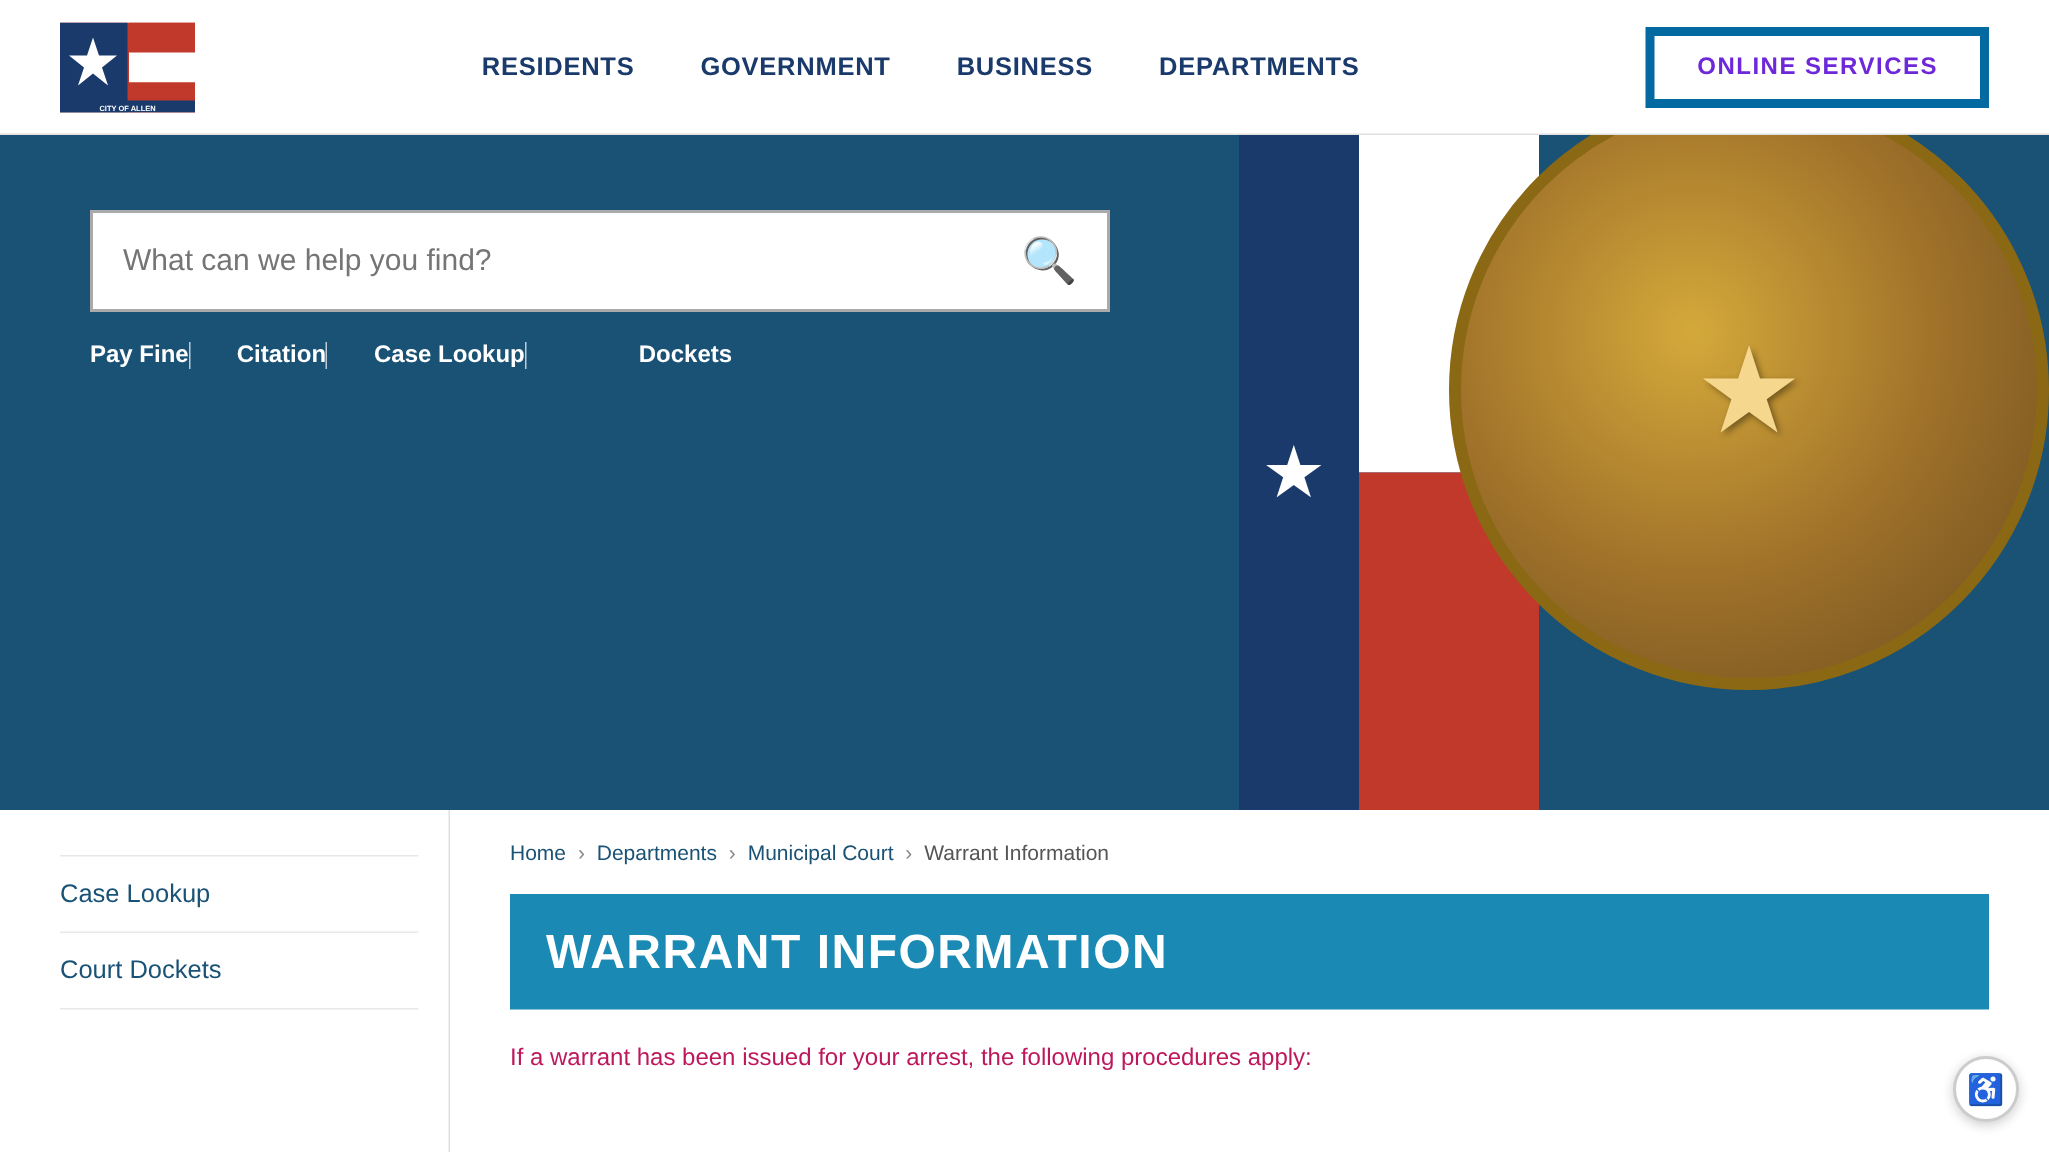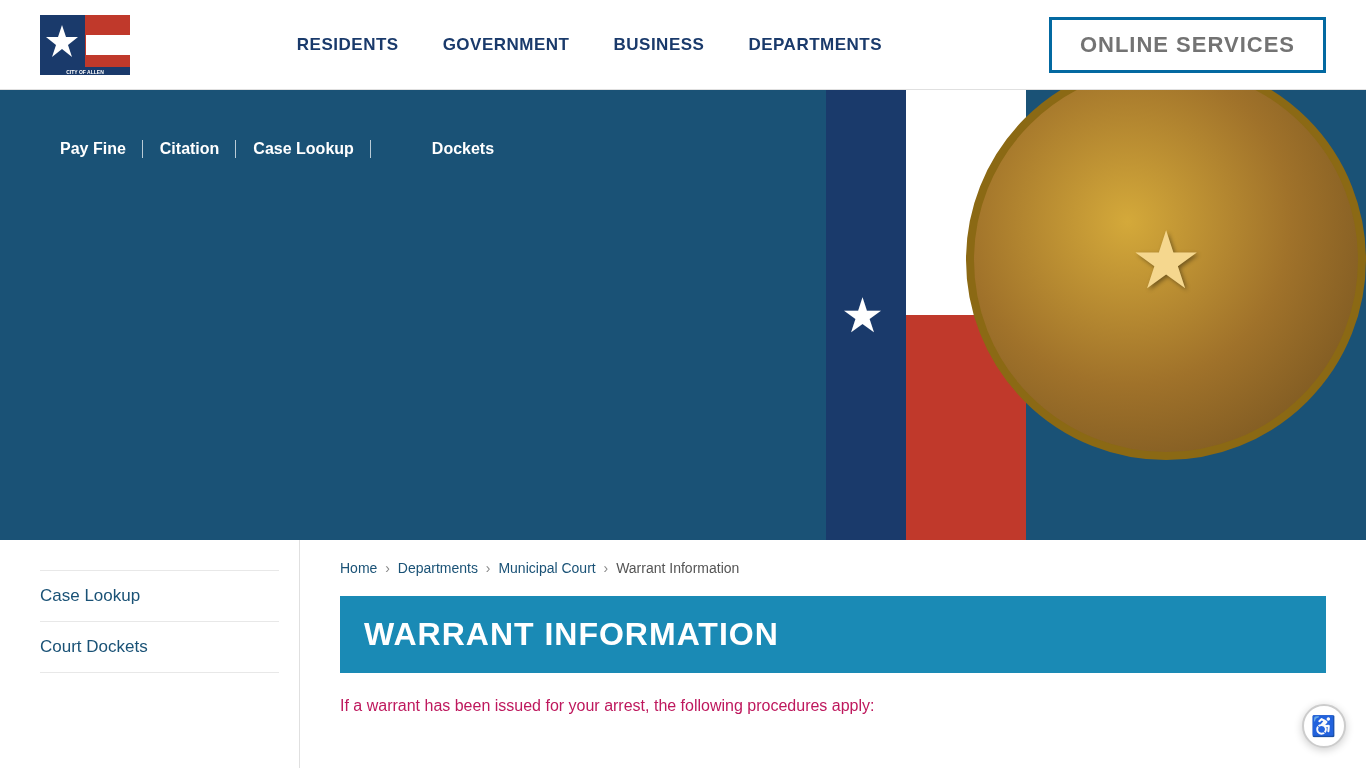--- a/index.html
+++ b/index.html
@@ -32,23 +32,23 @@
     .nav-item {
       font-size: 17px;
       font-weight: 700;
       color: #1a3a6b;
       text-decoration: none;
       letter-spacing: 0.5px;
       cursor: pointer;
     }
     #online-services-btn {
       background: transparent;
-      border: 3px solid #0369a1;
-      color: #737373;
-      font-size: 22px;
+      border: 6px solid #0369a1;
+      color: #6d28d9;
+      font-size: 16px;
       font-weight: 700;
       padding: 12px 28px;
       cursor: pointer;
       letter-spacing: 1px;
       text-transform: uppercase;
     }
 
     
     #hero {
       position: relative;
@@ -157,22 +157,22 @@
       display: flex;
       align-items: center;
       gap: 0;
     }
     .quick-link {
       color: #fff;
       font-size: 16px;
       font-weight: 600;
       text-decoration: none;
       cursor: pointer;
-      padding-right: 16px;
-      margin-right: 17px;
+      padding-right: 0;
+      margin-right: 31px;
       border-right: 1px solid rgba(255,255,255,0.7);
     }
     .quick-link:last-child {
       border-right: none;
       margin-right: 12px;
       padding-right: 0;
       padding-left: 44px;
     }
 
     
@@ -304,20 +304,24 @@
 
   <div id="seal">
     <div id="seal-circle">
       <div id="seal-text">
         <span id="seal-star">★</span>
       </div>
     </div>
   </div>
 
   <div id="hero-content">
+    <div id="search-box">
+      <input id="search-input" type="text" placeholder="What can we help you find?" style="">
+      <span id="search-icon">🔍</span>
+    </div>
     <div id="quick-links">
       <a class="quick-link">Pay Fine</a>
       <a class="quick-link">Citation</a>
       <a class="quick-link">Case Lookup</a>
       <a class="quick-link">Dockets</a>
     </div>
   </div>
 </div>
 
 <div id="main-content">

